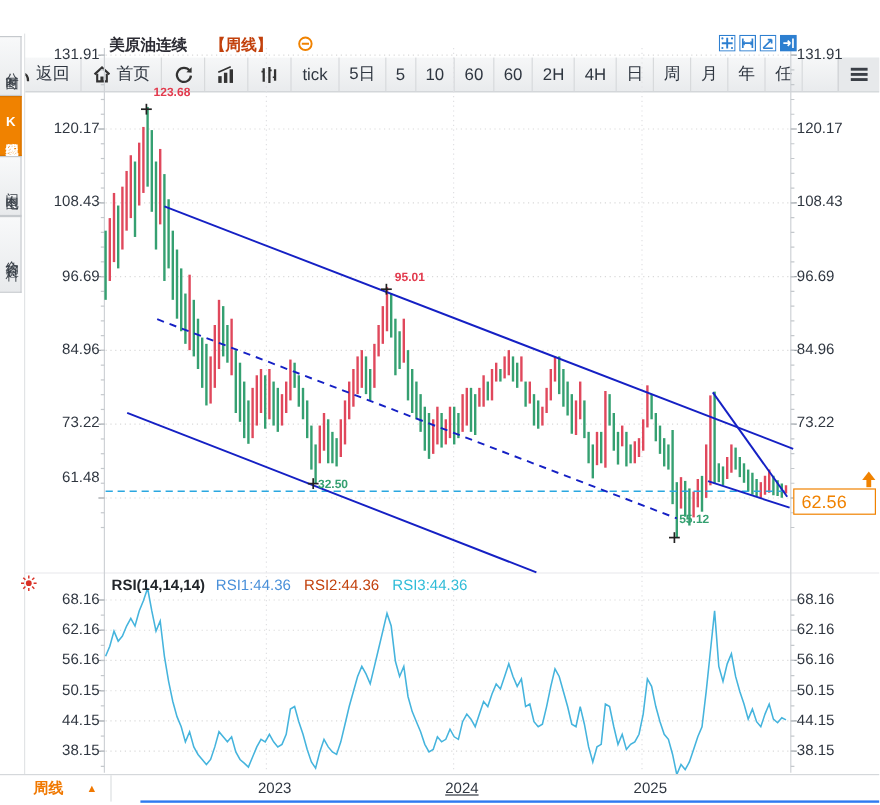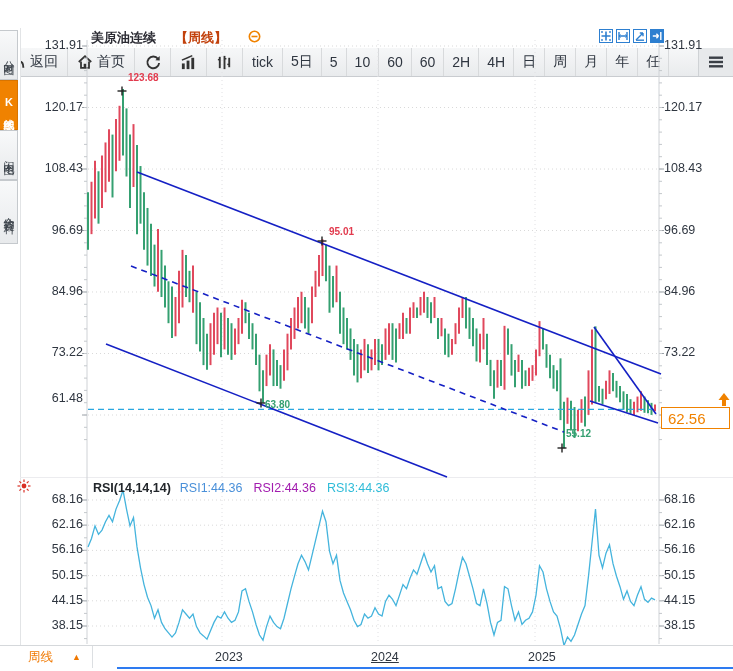--- a/index.html
+++ b/index.html
@@ -33,27 +33,27 @@
   .ann{position:absolute;font-size:10px;font-weight:700;z-index:2;}
   #price-box{position:absolute;left:661px;top:407px;width:69px;height:22px;background:#fff;
              border:1.5px solid #f08200;color:#f08200;font-size:15px;line-height:22px;
              padding-left:6px;z-index:3;box-sizing:border-box;}
   #price-arrow{position:absolute;left:716px;top:392px;z-index:3;}
   
   #rsi-header{position:absolute;left:17px;top:479px;z-index:3;display:flex;align-items:center;font-size:12.5px;}
   #rsi-header .gap{width:62px;}
   #rsi-header .p{color:#22262b;font-weight:700;margin-right:9px;}
   #rsi-header .r1{color:#4a90d9;margin-right:11px;}
-  #rsi-header .r2{color:#a21caf;margin-right:11px;}
+  #rsi-header .r2{color:#c2410c;margin-right:11px;}
   #rsi-header .r3{color:#2fbcd8;}
   
   #bottom-strip{position:absolute;left:0;top:645px;width:733px;height:26px;background:#fff;border-top:1px solid #d5d8db;z-index:2;}
   #period-cell{position:absolute;left:20px;top:0;width:64px;height:22px;border-right:1px solid #dcdfe2;
                display:flex;align-items:center;padding-left:8px;cursor:pointer;}
-  #period-cell .lbl{color:#f07800;font-weight:400;font-size:12.5px;margin-right:19px;}
+  #period-cell .lbl{color:#f07800;font-weight:700;font-size:12.5px;margin-right:19px;}
   #period-cell .tri{color:#f07800;font-size:9px;}
   .yearlab{position:absolute;top:4px;font-size:12.5px;color:#2f3640;z-index:2;}
   #bottom-blue{position:absolute;left:117px;top:667px;width:616px;height:2px;background:#2e7bf0;z-index:2;}
   #watermark{position:absolute;left:597px;top:613px;font-size:30px;font-weight:700;letter-spacing:2px;
              color:#c3c5cb;z-index:0;opacity:.85;}
   #panel-divider{position:absolute;left:20px;top:477px;width:713px;height:1px;background:#ececef;z-index:0;}
 </style>
 </head>
 <body>
 
@@ -600,15 +600,15 @@
     <div class="ylab left" style="top: 542.383px;">56.16</div>
     <div class="ylab right" style="top: 542.383px;">56.16</div>
     <div class="ylab left" style="top: 567.617px;">50.15</div>
     <div class="ylab right" style="top: 567.617px;">50.15</div>
     <div class="ylab left" style="top: 592.808px;">44.15</div>
     <div class="ylab right" style="top: 592.808px;">44.15</div>
     <div class="ylab left" style="top: 618px;">38.15</div>
     <div class="ylab right" style="top: 618px;">38.15</div>
     <div class="ann" style="left: 128px; top: 72px; color: rgb(226, 59, 78);">123.68</div>
     <div class="ann" style="left: 329px; top: 226px; color: rgb(226, 59, 78);">95.01</div>
-    <div class="ann" style="left: 265px; top: 399px; color: rgb(53, 160, 113);">63.80</div>
+    <div class="ann" style="left: 265px; top: 399px; color: rgb(53, 160, 113);">32.50</div>
     <div class="ann" style="left: 566px; top: 428px; color: rgb(53, 160, 113);">55.12</div>
   </div>
 
 </body></html>

